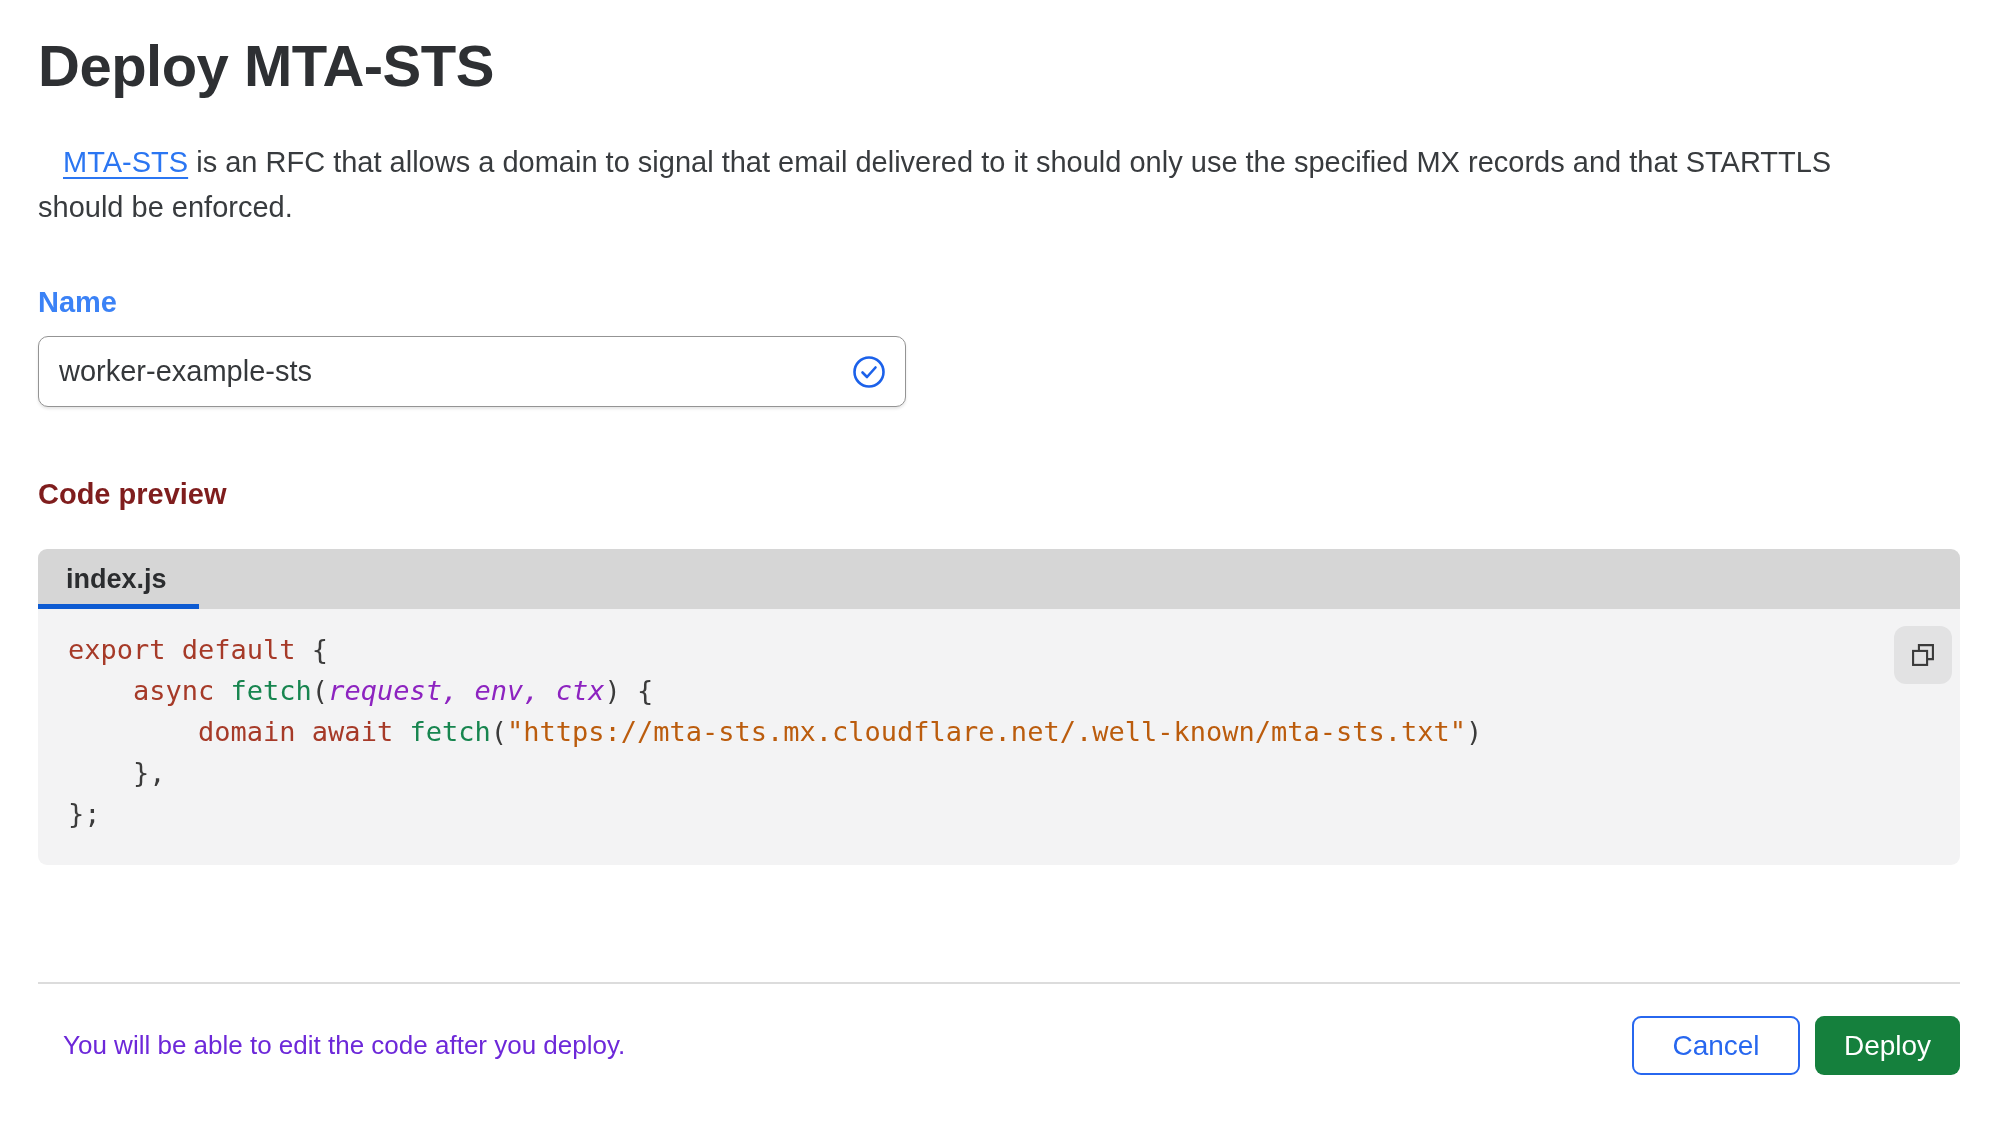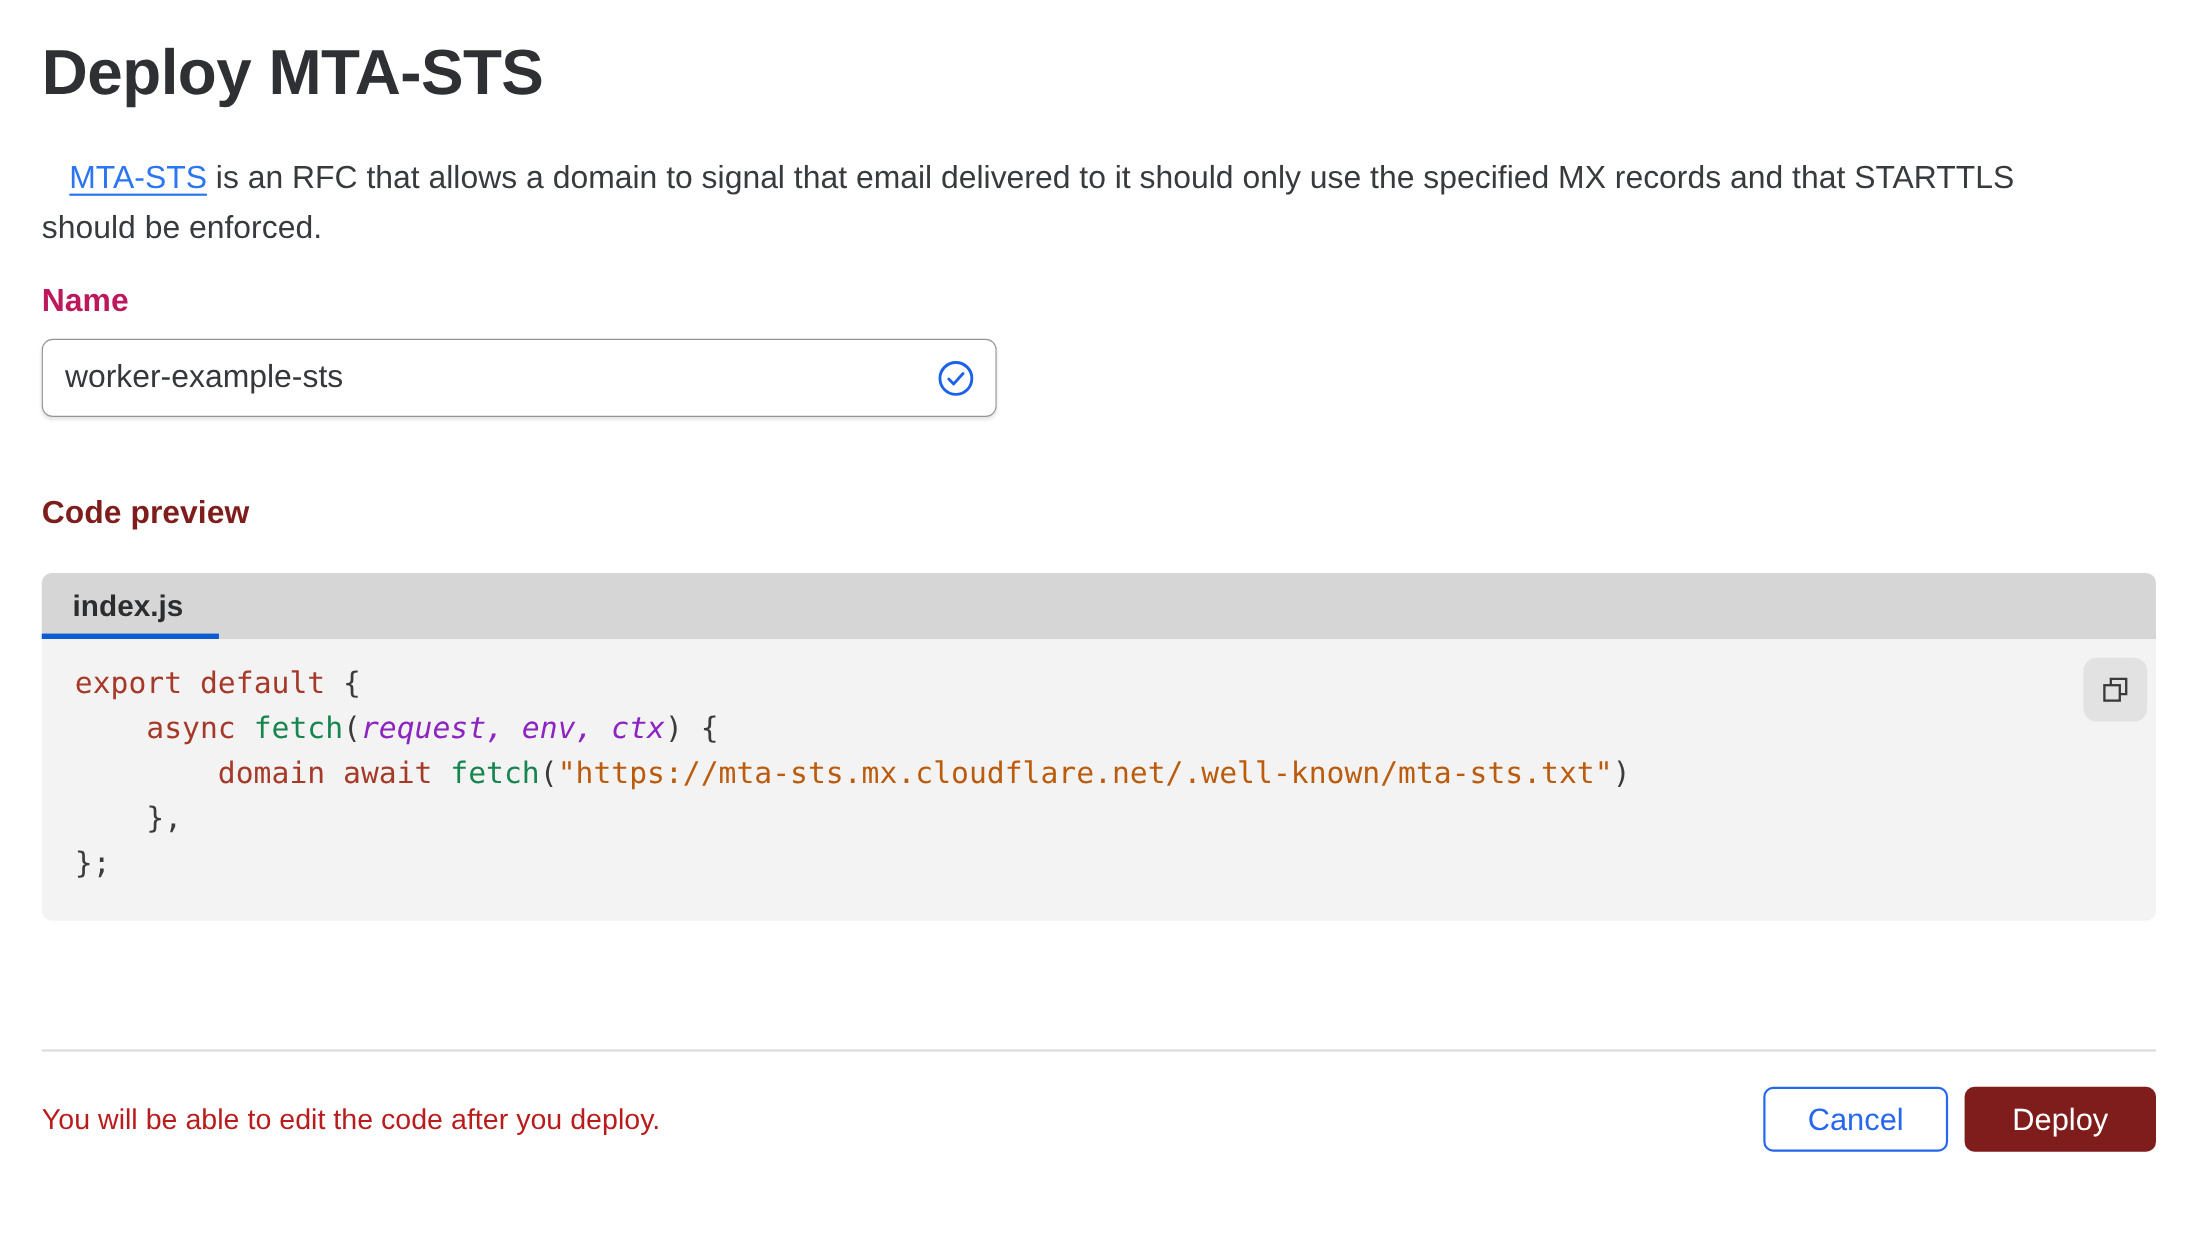--- a/index.html
+++ b/index.html
@@ -31,25 +31,25 @@
   .intro a {
     color: #2b76f2;
     text-decoration: underline;
     text-underline-offset: 5px;
     text-decoration-thickness: 2px;
     cursor: pointer;
     margin-left: 25px;
   }
 
   .field-label {
-    margin-top: 26px;
+    margin-top: 54px;
     font-size: 29px;
     line-height: 36px;
     font-weight: 700;
-    color: #be185d;
+    color: #3b82f6;
   }
 
   .name-input-wrap {
     position: relative;
     margin-top: 16px;
     width: 868px;
     height: 71px;
   }
   .name-input {
     width: 100%; height: 100%;
@@ -146,42 +146,43 @@
     border-top: 2px solid #dcdcdc;
   }
   .footer-row {
     margin-top: 32px;
     display: flex;
     align-items: center;
     justify-content: space-between;
   }
   .footer-note {
     font-size: 26px;
-    color: #b91c1c;
+    color: #6d28d9;
+    margin-left: 25px;
   }
   .footer-actions { display: flex; gap: 15px; }
   .btn {
     height: 59px;
     border-radius: 9px;
     font-family: "Liberation Sans", sans-serif;
     font-size: 28px;
     display: flex;
     align-items: center;
     justify-content: center;
     cursor: pointer;
   }
   .btn-cancel {
     width: 168px;
     background: #ffffff;
     border: 2px solid #2767ef;
     color: #2767ef;
   }
   .btn-deploy {
-    width: 174px;
-    background: #7f1d1d;
+    width: 145px;
+    background: #15803d;
     border: none;
     color: #ffffff;
   }
 </style>
 </head>
 <body>
 
 <div class="page">
 
   <h1 class="page-title">Deploy MTA-STS</h1>

